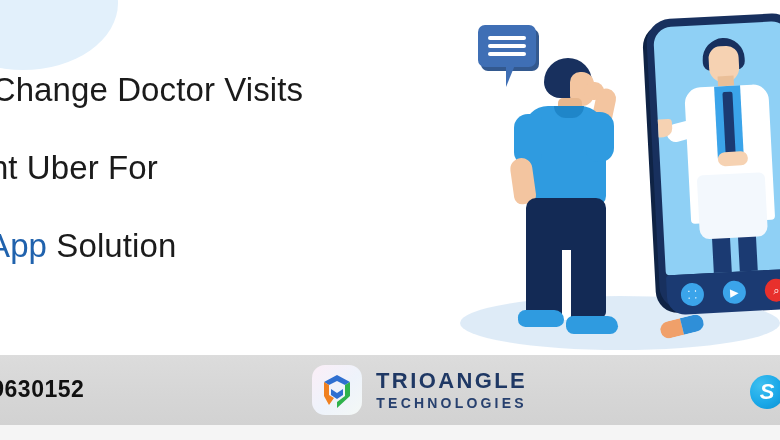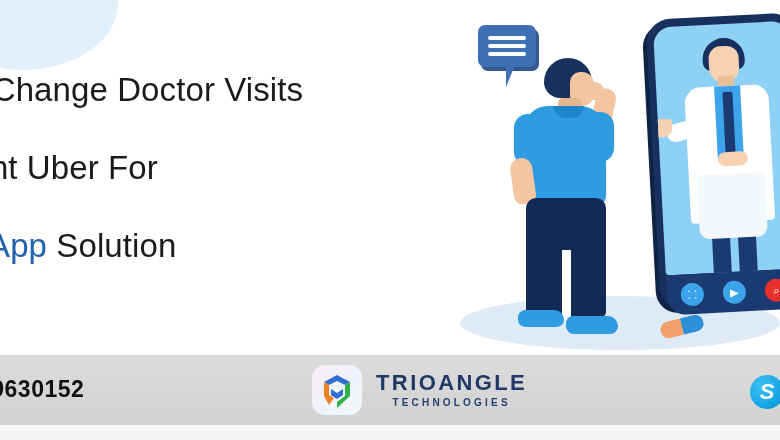--- a/index.html
+++ b/index.html
@@ -266,21 +266,21 @@
     width: 50px; height: 50px; border-radius: 13px;
     background: linear-gradient(135deg,#fbeef7 0%,#eef3fb 55%,#f4f8f6 100%);
     position: relative;
   }
   .brand-text { display: flex; flex-direction: column; gap: 4px; }
   .brand-name {
     font-size: 22px; font-weight: 700; color: #1f3864;
     letter-spacing: 2.4px; line-height: 1;
   }
   .brand-sub {
-    font-size: 10px; font-weight: 700; color: #27406e;
+    font-size: 14px; font-weight: 700; color: #27406e;
     letter-spacing: 3.2px; line-height: 1; text-align: center;
   }
   .skype {
     position: absolute; left: 750px; top: 20px;
     width: 34px; height: 34px; border-radius: 50%;
     background: radial-gradient(circle at 32% 30%,#3fc0f0 0%,#1aa8e8 55%,#0a8fd0 100%);
   }
   .skype span {
     position: absolute; left: 50%; top: 50%;
     transform: translate(-50%,-52%);

